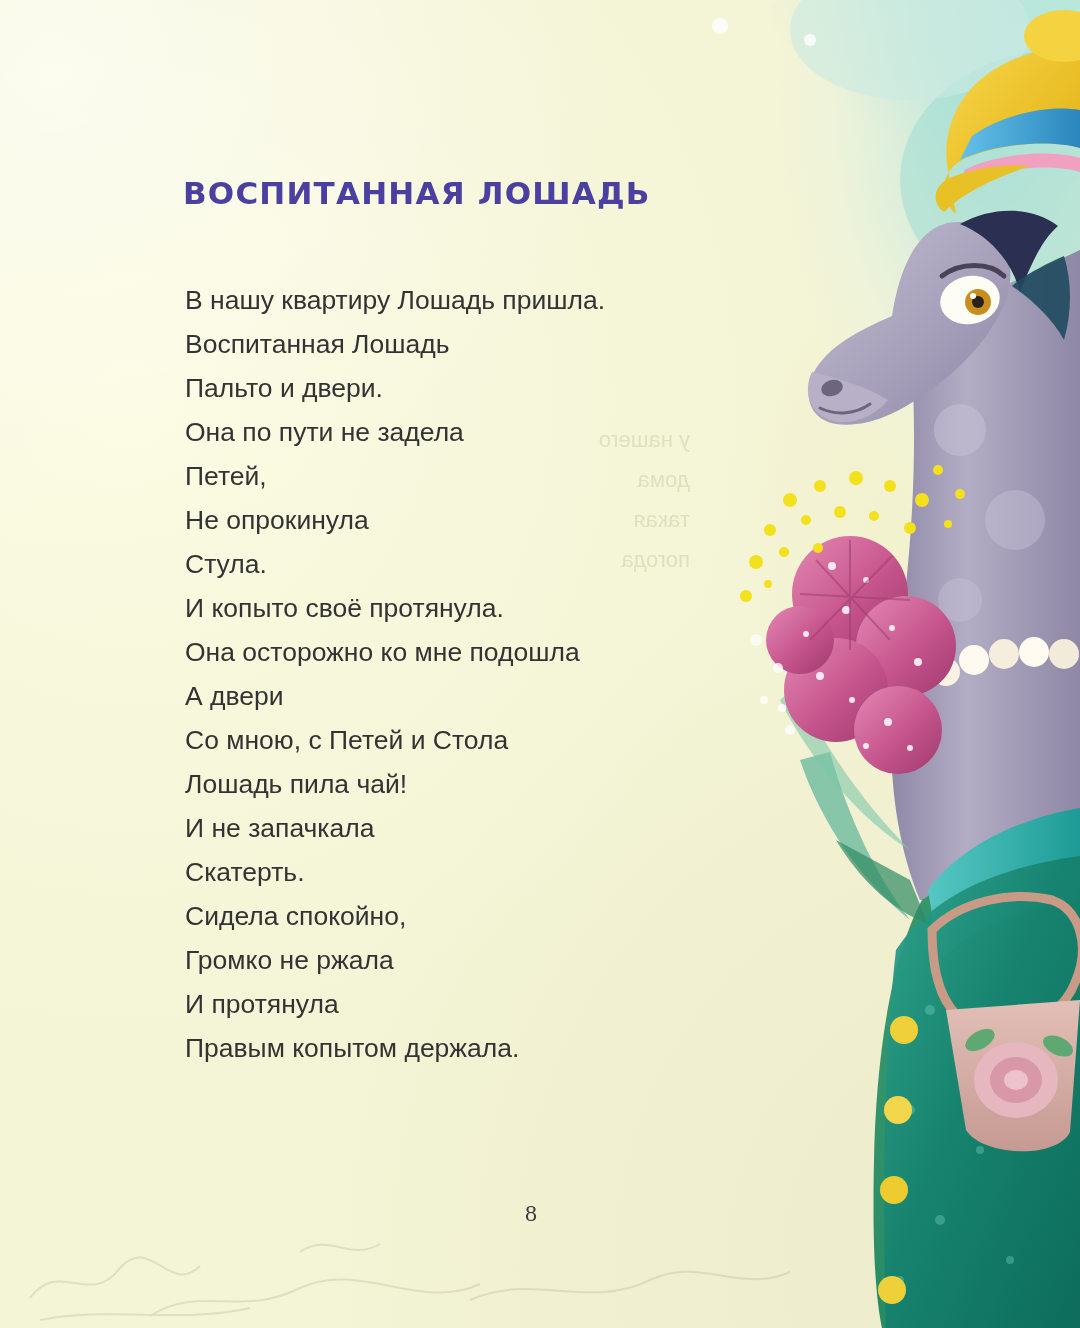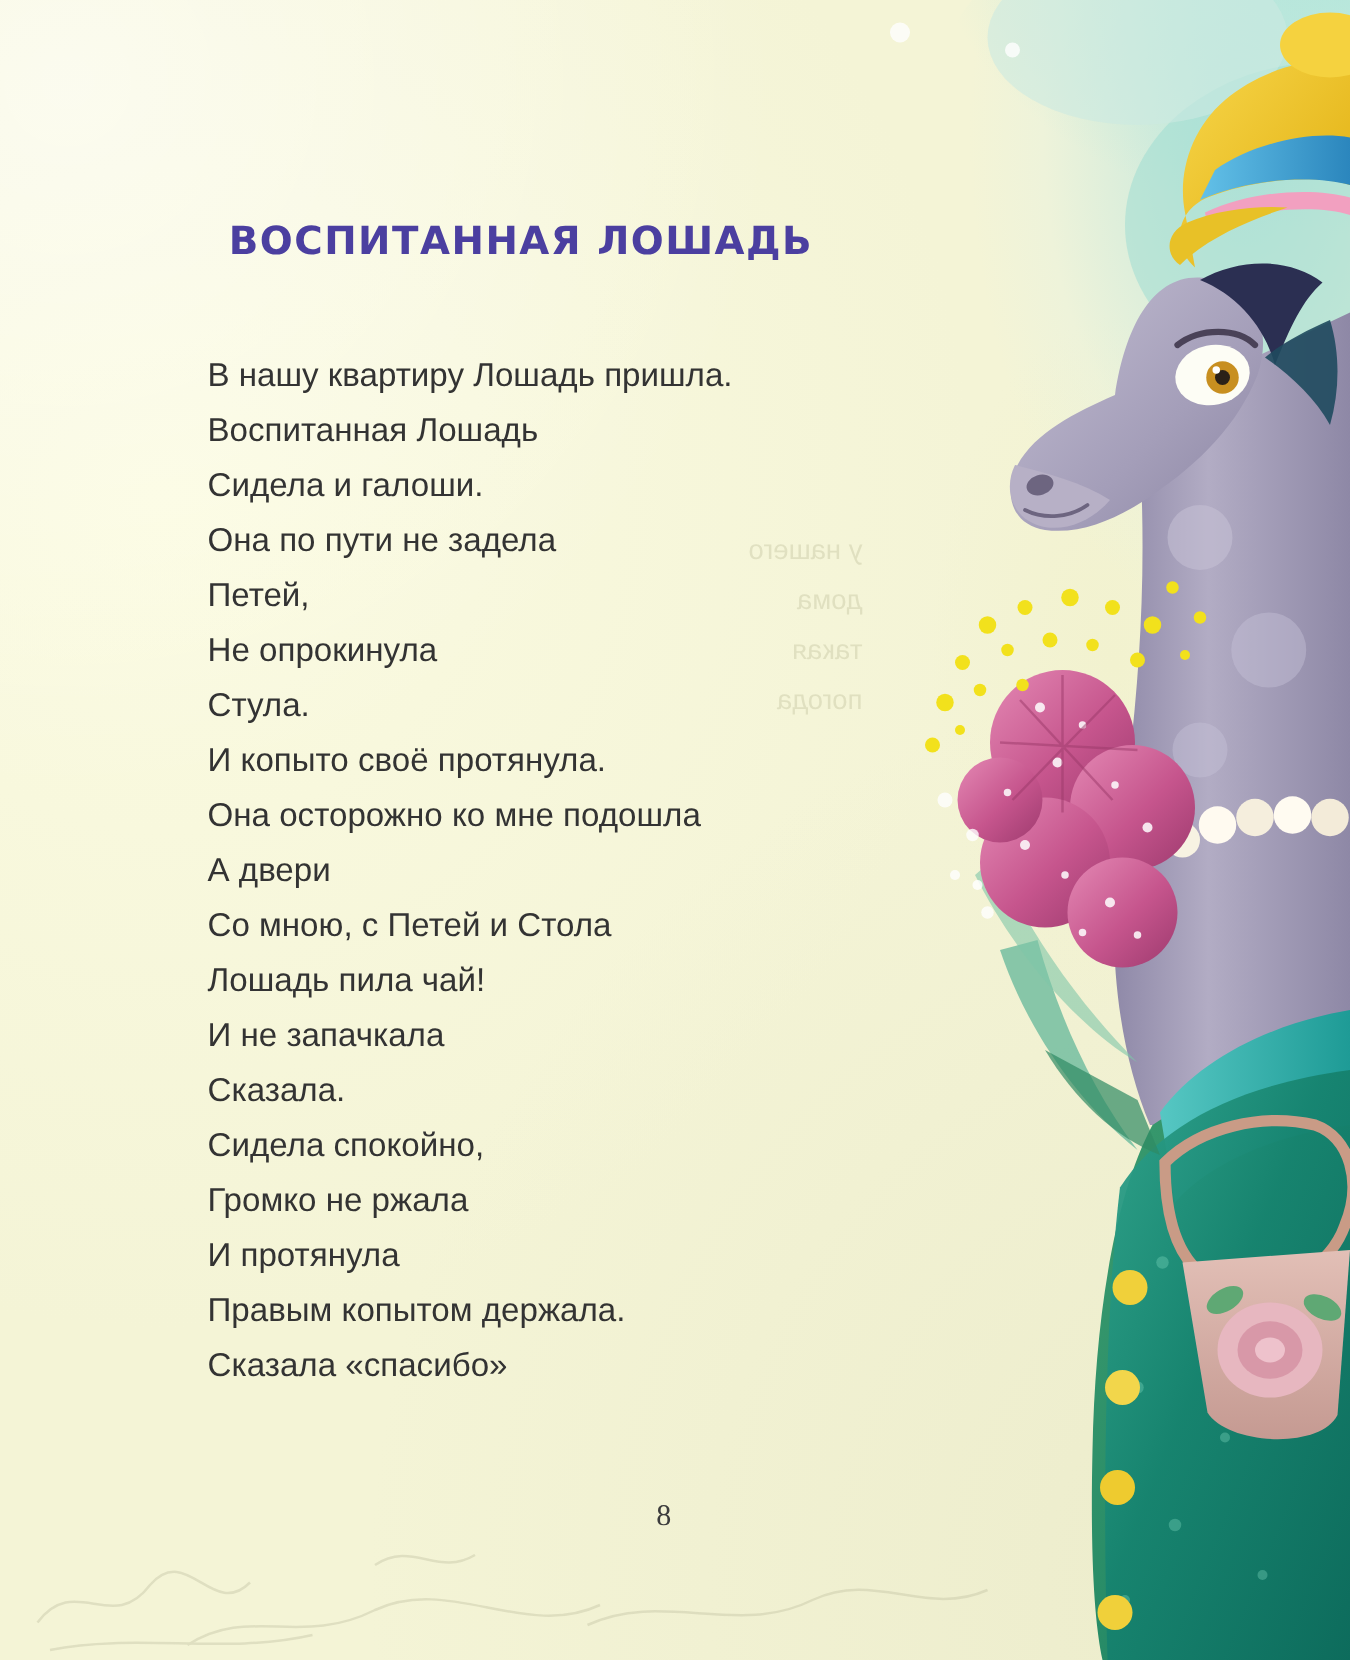--- a/index.html
+++ b/index.html
@@ -64,21 +64,21 @@
     font-weight: bold;
     font-size: 31px;
     letter-spacing: 1.2px;
     color: #4b3fa0;
     text-transform: uppercase;
     white-space: nowrap;
   }
 
   .poem {
     position: absolute;
-    left: 166px;
+    left: 185px;
     top: 278px;
     width: 700px;
   }
   .poem-line {
     font-family: "Liberation Sans", sans-serif;
     font-size: 26.5px;
     line-height: 44px;
     color: #333333;
     white-space: pre;
   }
@@ -310,37 +310,36 @@
           <circle cx="150" cy="40" r="6"></circle>
       </g>
     </svg>
   </div>
 
   <div class="title">ВОСПИТАННАЯ ЛОШАДЬ</div>
 
   <div class="poem">
     <div class="poem-line">В нашу квартиру Лошадь пришла.</div>
     <div class="poem-line">Воспитанная Лошадь</div>
-    <div class="poem-line">Сидела и галоши.</div>
+    <div class="poem-line">Пальто и двери.</div>
     <div class="poem-line">Она по пути не задела</div>
     <div class="poem-line">Петей,</div>
     <div class="poem-line">Не опрокинула</div>
     <div class="poem-line">Стула.</div>
     <div class="poem-line">И копыто своё протянула.</div>
     <div class="poem-line">Она осторожно ко мне подошла</div>
     <div class="poem-line">А двери</div>
     <div class="poem-line">Со мною, с Петей и Стола</div>
     <div class="poem-line">Лошадь пила чай!</div>
     <div class="poem-line">И не запачкала</div>
-    <div class="poem-line">Сказала.</div>
+    <div class="poem-line">Скатерть.</div>
     <div class="poem-line">Сидела спокойно,</div>
     <div class="poem-line">Громко не ржала</div>
     <div class="poem-line">И протянула</div>
     <div class="poem-line">Правым копытом держала.</div>
-    <div class="poem-line">Сказала «спасибо»</div>
   </div>
 
   <div class="page-number">
     <span class="page-number-inner">8</span>
   </div>
 
   <svg class="scribbles" viewBox="0 0 820 140">
     <g stroke="#b9b99a" stroke-width="2" fill="none" opacity="0.7">
       <path d="M30 110 C 60 70 90 120 120 80 C 150 46 170 108 200 78"></path>
       <path d="M150 128 C 200 96 240 130 300 100 C 360 72 420 124 480 96"></path>

